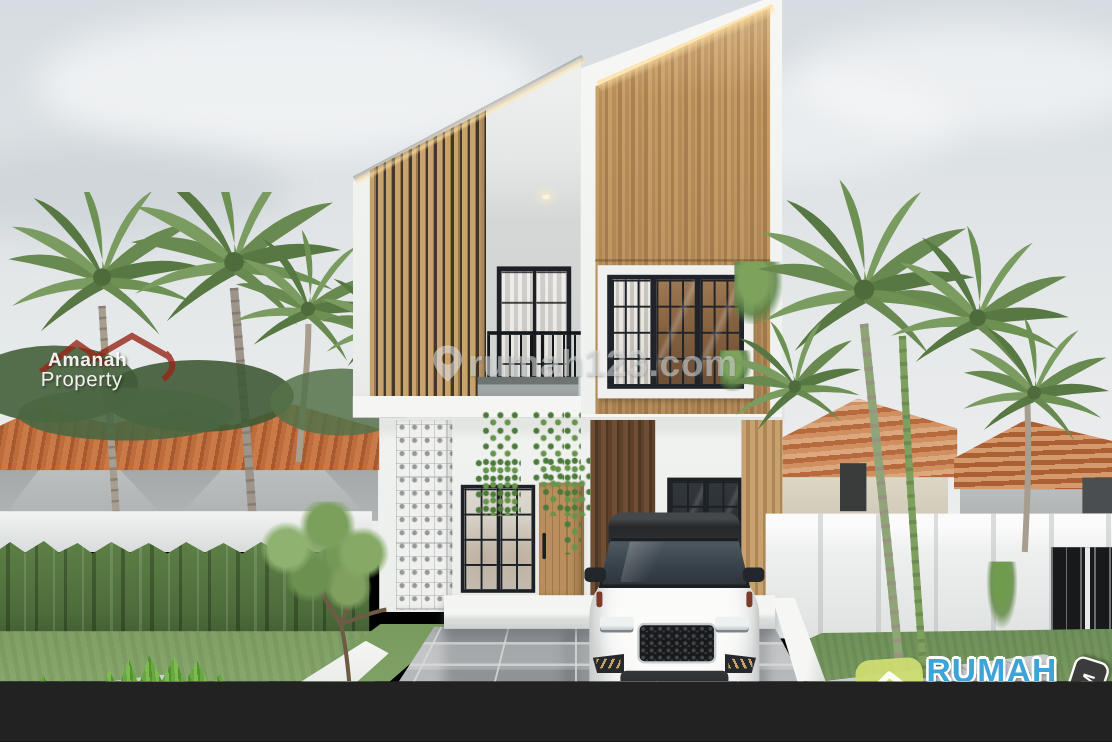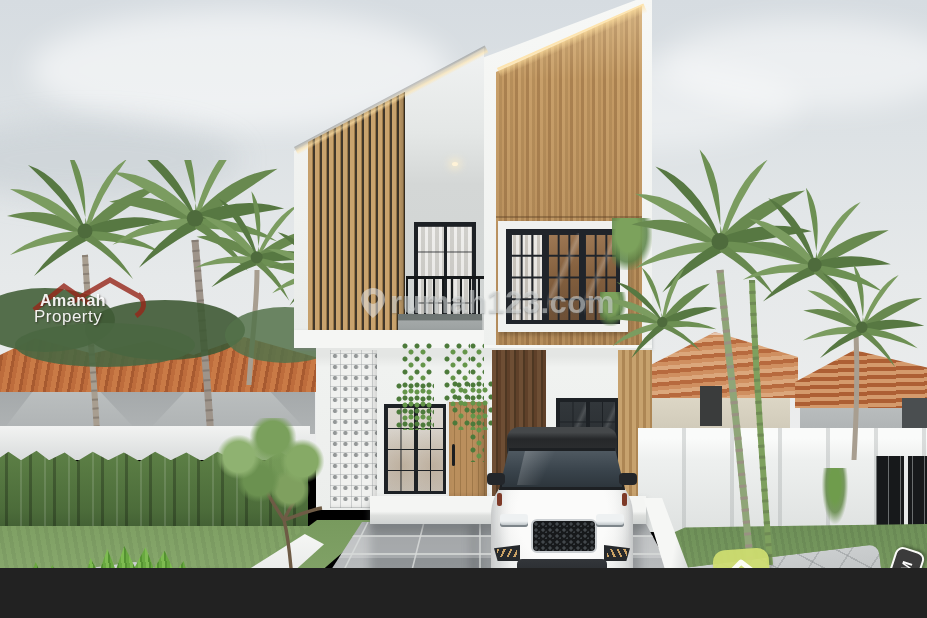--- a/index.html
+++ b/index.html
@@ -441,19 +441,20 @@
   <div class="a wm-rd">
     <div class="a rd-icon">
       <svg width="56" height="56" viewBox="0 0 56 56">
         <g stroke="#fbfdf2" stroke-width="5" fill="none" stroke-linecap="round" stroke-linejoin="round">
           <path d="M11 28 L28 13 L45 28"></path>
           <path d="M16 27 L16 45 L40 45 L40 27"></path>
         </g>
         <rect x="24" y="33" width="9" height="12" fill="#fbfdf2"></rect>
       </svg>
     </div>
+    <span class="a rd-top">RUMAH</span>
     <span class="a rd-bot">DAERAH</span>
     <div class="a rd-com">
       <span>.COM</span>
     </div>
   </div>
 
 </div>
 
 </body></html>

